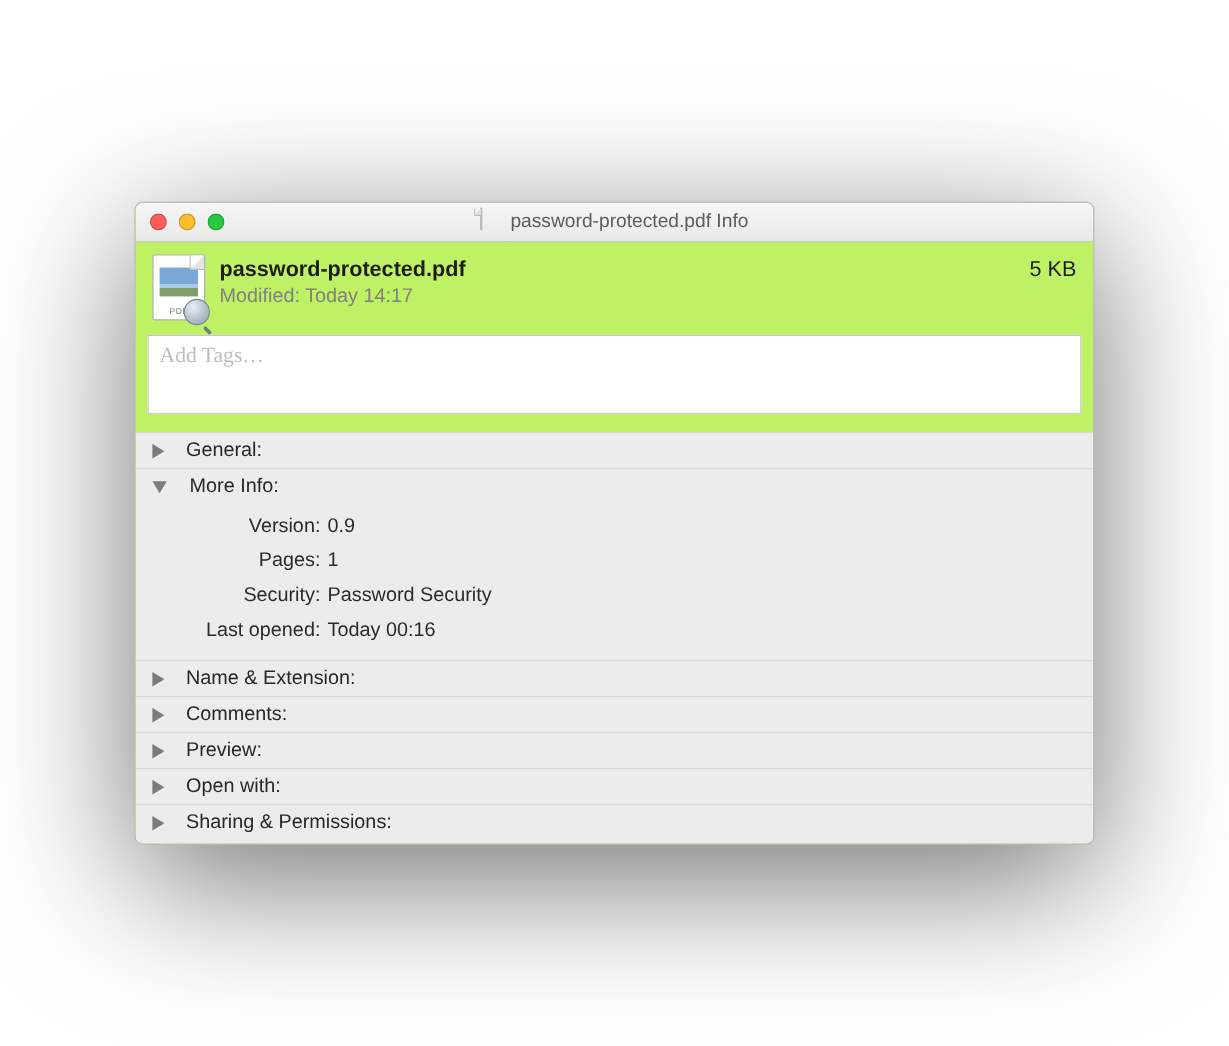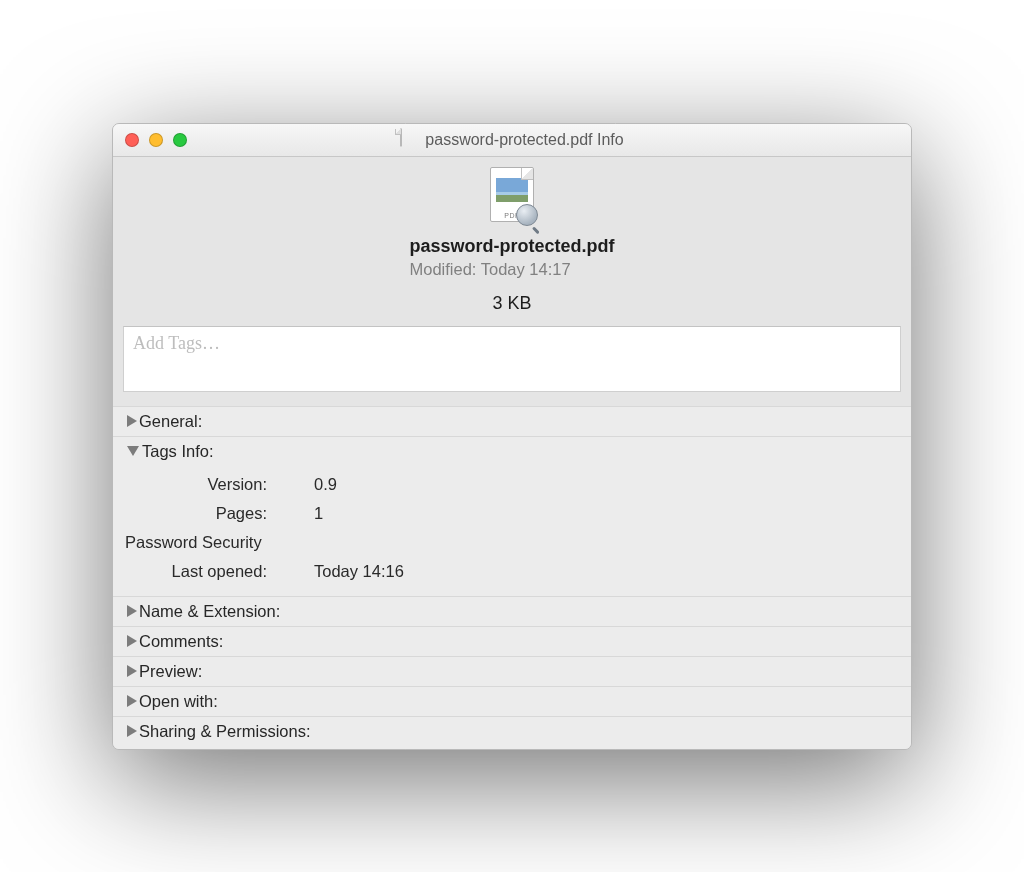--- a/index.html
+++ b/index.html
@@ -9,21 +9,21 @@
     background: #fff;
     display: flex;
     align-items: center;
     justify-content: center;
   }
   .shadow-wrap {
     filter: drop-shadow(0 30px 60px rgba(0,0,0,0.55));
   }
   .window {
     width: 800px;
-    background: #e5e5e5;
+    background: #bef264;
     border: 1px solid #b9b9b9;
     border-radius: 7px;
     overflow: hidden;
   }
   
   .titlebar {
     height: 33px;
     background: linear-gradient(to bottom, #f7f7f7 0%, #e8e8e8 100%);
     border-bottom: 1px solid #c7c7c7;
     display: flex;
@@ -74,24 +74,23 @@
     border-bottom: 1px solid #c0c0c0;
   }
   .proxy-icon .thumb {
     position: absolute;
     left: 2px; right: 2px; top: 7px; height: 8px;
     background: linear-gradient(180deg, #79a8d8 0%, #a7cbe8 60%, #8fae7a 60%, #8fae7a 100%);
   }
   
   .header {
     display: flex;
-    align-items: center;
+    align-items: flex-start;
     padding: 10px 14px 12px 14px;
     gap: 12px;
-    flex-direction: column;
   }
   .file-icon {
     width: 44px; height: 55px;
     position: relative;
     flex-shrink: 0;
   }
   .file-icon .page {
     width: 44px; height: 55px;
     background: #ffffff;
     border: 1px solid #b0b0b0;
@@ -175,21 +174,21 @@
   }
   .tags-field::placeholder { color: #bdbdbd; }
   
   .section {
     border-top: 1px solid #d8d8d8;
     background: #ececec;
   }
   .section-head {
     display: flex;
     align-items: center;
-    gap: 2px;
+    gap: 18px;
     padding: 5px 12px 5px 14px;
     font-size: 16.5px;
     color: #272727;
     cursor: default;
     user-select: none;
   }
   .tri {
     width: 0; height: 0;
     display: inline-block;
   }
@@ -205,21 +204,20 @@
     margin-right: 1px;
   }
   .section-body {
     padding: 4px 12px 10px 12px;
     font-size: 16.5px;
     color: #272727;
   }
   .kv {
     display: flex;
     line-height: 29px;
-    gap: 41px;
   }
   .kv .k {
     width: 148px;
     text-align: right;
     padding-right: 6px;
     color: #2a2a2a;
   }
   .kv .v { color: #2a2a2a; }
   .last-section { border-bottom: 0; }
   .section:last-child { padding-bottom: 3px; }
@@ -253,54 +251,55 @@
       </div>
       <div class="loupe"></div>
     </div>
     <div class="header-text">
       <div class="file-name">password-protected.pdf</div>
       <div class="modified-line">
         <span>Modified:</span>
         <span>Today 14:17</span>
       </div>
     </div>
-    <div class="file-size">3 KB</div>
+    <div class="file-size">5 KB</div>
   </div>
 
   <div class="tags-wrap">
     <textarea class="tags-field" placeholder="Add Tags…" style=""></textarea>
   </div>
 
   <div class="section">
     <div class="section-head">
       <span class="tri right"></span>
       <span>General:</span>
     </div>
   </div>
 
   <div class="section">
     <div class="section-head">
       <span class="tri down"></span>
-      <span>Tags Info:</span>
+      <span>More Info:</span>
     </div>
     <div class="section-body">
       <div class="kv">
         <div class="k">Version:</div>
         <div class="v">0.9</div>
       </div>
       <div class="kv">
         <div class="k">Pages:</div>
         <div class="v">1</div>
       </div>
       <div class="kv">
+        <div class="k">Security:</div>
         <div class="v">Password Security</div>
       </div>
       <div class="kv">
         <div class="k">Last opened:</div>
-        <div class="v">Today 14:16</div>
+        <div class="v">Today 00:16</div>
       </div>
     </div>
   </div>
 
   <div class="section">
     <div class="section-head">
       <span class="tri right"></span>
       <span>Name &amp; Extension:</span>
     </div>
   </div>

